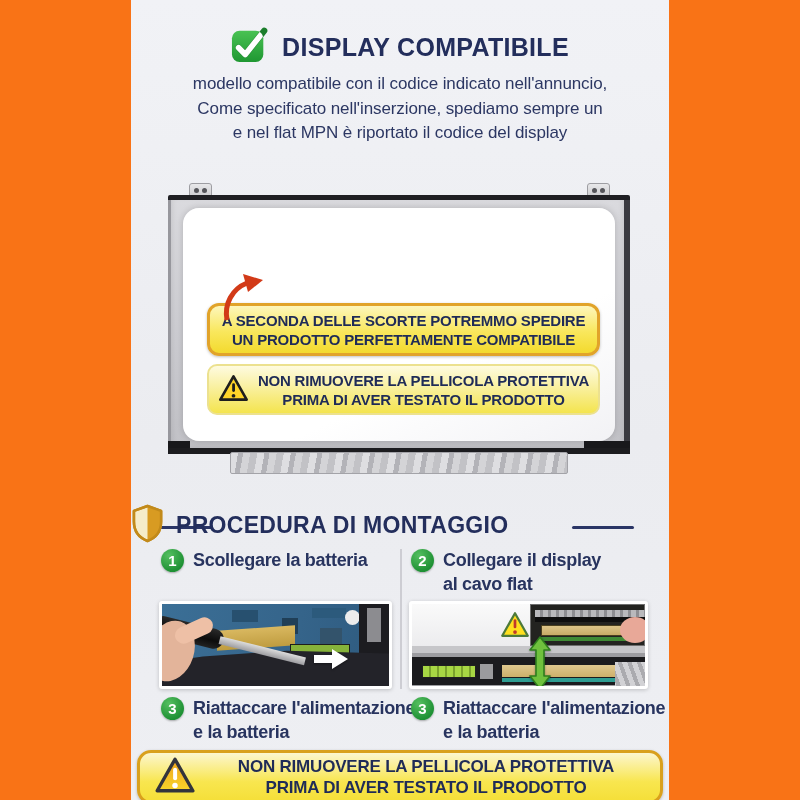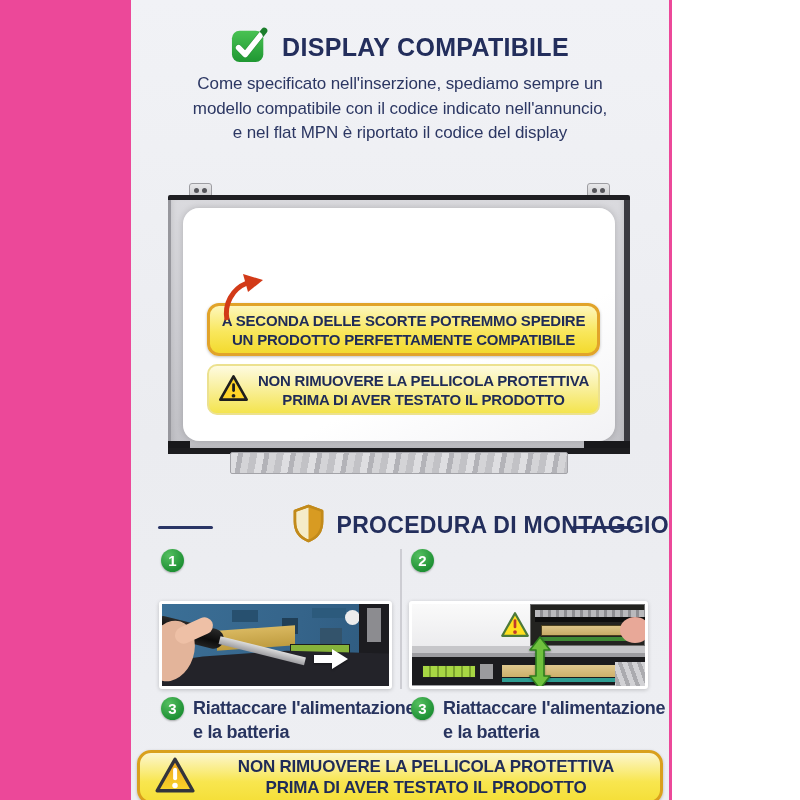--- a/index.html
+++ b/index.html
@@ -1,18 +1,18 @@
 <!DOCTYPE html>
 <html><head>
 <meta charset="utf-8">
 <style>
   * { margin:0; padding:0; box-sizing:border-box; }
   html,body { width:800px; height:800px; }
   body { font-family:"Liberation Sans", sans-serif; background:#ffffff; overflow:hidden; }
-  .stage { position:relative; width:672px; height:800px; background:#ec4899; overflow:hidden; }
+  .stage { position:relative; width:800px; height:800px; background:#f97316; overflow:hidden; }
   .col-bg { position:absolute; left:131px; top:0; width:538px; height:800px;
             background:linear-gradient(180deg,#f1f2f6 0%,#ebecf0 55%,#eeeff3 100%); }
 
   
   .header-row { position:absolute; left:131px; top:26px; width:538px; display:flex;
                 align-items:center; justify-content:center; gap:13px; }
   .page-title { font-size:25px; font-weight:bold; color:#232e5c; letter-spacing:.3px; }
   .intro { position:absolute; left:131px; top:72px; width:538px; text-align:center;
            font-size:17px; line-height:24.5px; color:#2c3763; letter-spacing:-.1px; }
 
@@ -50,21 +50,21 @@
           box-shadow:0 1px 3px rgba(0,0,0,.25); }
   .banner-film { position:absolute; left:39px; top:181px; width:393px; height:51px;
           border:2px solid #ece18f; border-radius:10px;
           background:linear-gradient(180deg,#fefbe0 0%,#f9f0a0 45%,#f4e44e 100%);
           display:flex; align-items:center; justify-content:center; gap:9px;
           font-weight:bold; font-size:15px; line-height:19px; color:#1f2b57;
           text-align:center; letter-spacing:-.2px; }
 
   
   .proc-header { position:absolute; left:131px; top:504px; width:538px; display:flex;
-          align-items:center; justify-content:flex-end; gap:12px; }
+          align-items:center; justify-content:flex-start; gap:12px; }
   .proc-title { font-size:23px; font-weight:bold; color:#232e5c; letter-spacing:.3px; }
   .dash { position:absolute; top:526px; height:3px; background:#2a3566; border-radius:2px; }
   .dash.l { left:158px; width:55px; } .dash.r { left:572px; width:62px; }
   .v-divider { position:absolute; left:400px; top:549px; width:2px; height:140px; background:#cdcdd3; }
 
   .step { position:absolute; display:flex; gap:9px; align-items:flex-start; }
   .badge { flex:0 0 23px; width:23px; height:23px; border-radius:50%; margin-top:1px;
            background:radial-gradient(circle at 35% 28%,#55bf60,#1e9034 72%);
            color:#fff; font-weight:bold; font-size:15px; display:flex; align-items:center;
            justify-content:center; box-shadow:0 1px 2px rgba(0,0,0,.3); }
@@ -160,22 +160,22 @@
         </defs>
         <rect x="1" y="5" width="33" height="33" rx="8" fill="url(#gg)"></rect>
         <path d="M8 23 L15 30 L35 5" stroke="#1b7e2c" stroke-width="6.5" fill="none" stroke-linecap="round" stroke-linejoin="round"></path>
         <path d="M8 23 L15 30 L35 5" stroke="#ffffff" stroke-width="6" fill="none" clip-path="url(#cb)" stroke-linecap="round" stroke-linejoin="round"></path>
       </svg>
     </span>
     <div class="page-title">DISPLAY COMPATIBILE</div>
   </div>
 
   <div class="intro">
+    <div>modello compatibile con il codice indicato nell'annuncio,</div>
     <div>Come specificato nell'inserzione, spediamo sempre un</div>
-    <div>modello compatibile con il codice indicato nell'annuncio,</div>
     <div>e nel flat MPN è riportato il codice del display</div>
   </div>
 
   <div class="panel">
     <div class="bracket l"></div>
     <div class="bracket r"></div>
     <div class="panel-top-strip"></div>
     <div class="panel-body"></div>
     <div class="screen"></div>
     <div class="corner-bl"></div>
@@ -226,24 +226,29 @@
       </svg>
     </span>
     <div class="proc-title">PROCEDURA DI MONTAGGIO</div>
   </div>
 
   <div class="v-divider"></div>
 
   <div class="step s1">
     <div class="badge">1</div>
     <div class="step-text">
+      <div>Scollegare la batteria</div>
     </div>
   </div>
   <div class="step s2">
     <div class="badge">2</div>
+    <div class="step-text">
+      <div>Collegare il display</div>
+      <div>al cavo flat</div>
+    </div>
   </div>
 
   <div class="photo left">
     <div class="mobo">
       <div class="chip c1"></div>
       <div class="chip c2"></div>
       <div class="chip c3"></div>
       <div class="chip c4"></div>
       <div class="white-dot"></div>
       <div class="flex-gold"></div>

